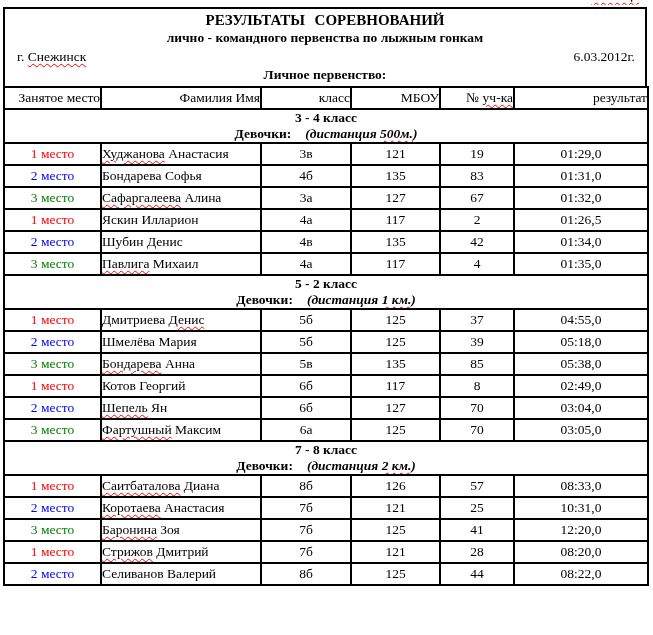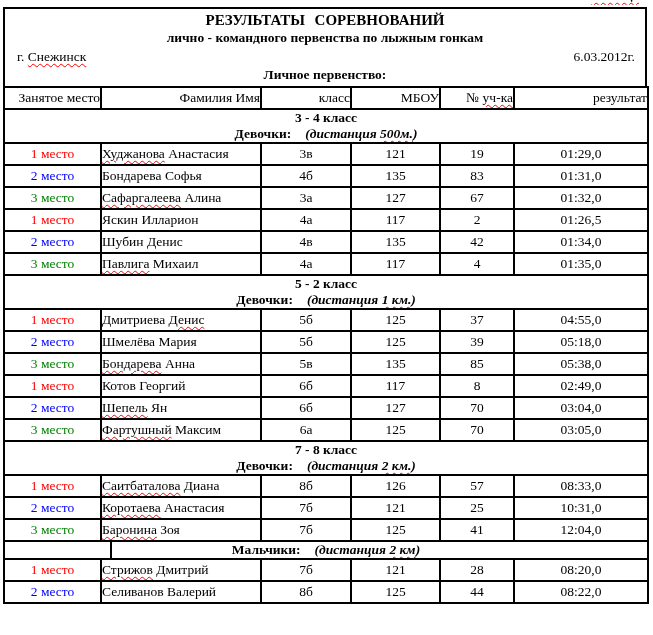--- a/index.html
+++ b/index.html
@@ -209,27 +209,21 @@
             <td>121</td>
             <td>25</td>
             <td>10:31,0</td>
           </tr>
           <tr>
             <td class="place" style="color: rgb(0, 128, 0);">3 место</td>
             <td class="name"><span class="miss">Баронина</span> Зоя</td>
             <td>7б</td>
             <td>125</td>
             <td>41</td>
-            <td>12:04,0</td>
-          </tr>
-          <tr>
-            <td colspan="6" class="section-cell sec-short">
-              <div class="group-line"><span>Мальчики:</span><span class="g-dist">(дистанция <span class="miss">2 км</span>)</span></div>
-              <div class="stray"></div>
-            </td>
+            <td>12:20,0</td>
           </tr>
           <tr>
             <td class="place" style="color: rgb(255, 0, 0);">1 место</td>
             <td class="name"><span class="miss">Стрижов</span> Дмитрий</td>
             <td>7б</td>
             <td>121</td>
             <td>28</td>
             <td>08:20,0</td>
           </tr>
           <tr>

